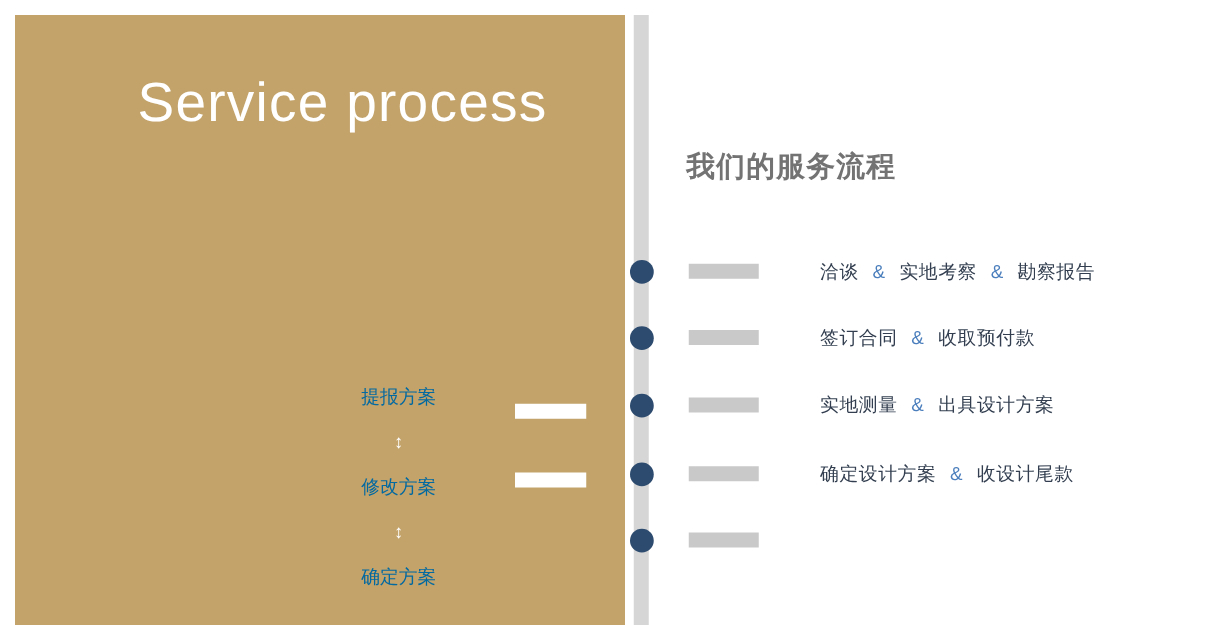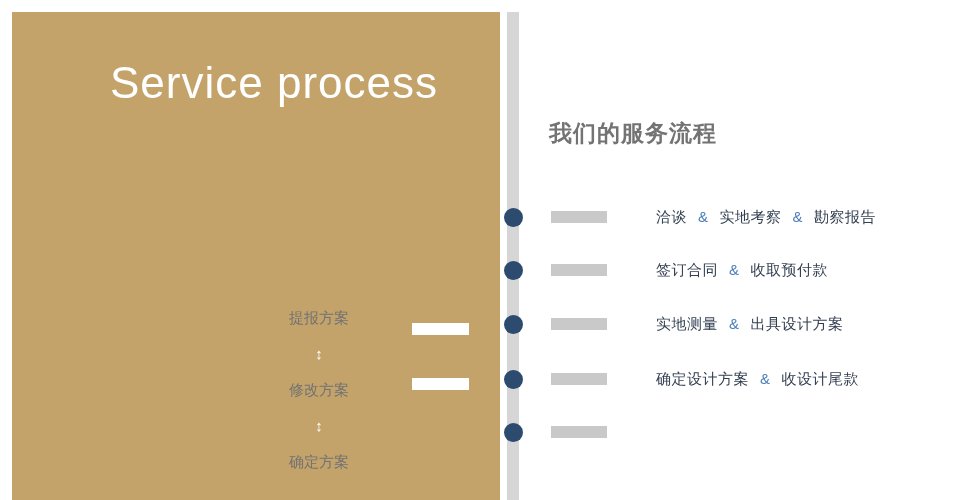--- a/index.html
+++ b/index.html
@@ -47,21 +47,21 @@
   .left-flow {
     position: absolute;
     left: 252px; top: 286px;
     width: 110px;
     display: flex;
     flex-direction: column;
     align-items: center;
     gap: 8px;
   }
   .step-label {
-    color: #737373;
+    color: #0369a1;
     font-size: 15px;
     line-height: 16px;
     white-space: nowrap;
   }
   .step-arrow {
     color: #ffffff;
     font-size: 15px;
     line-height: 16px;
     font-weight: bold;
   }

